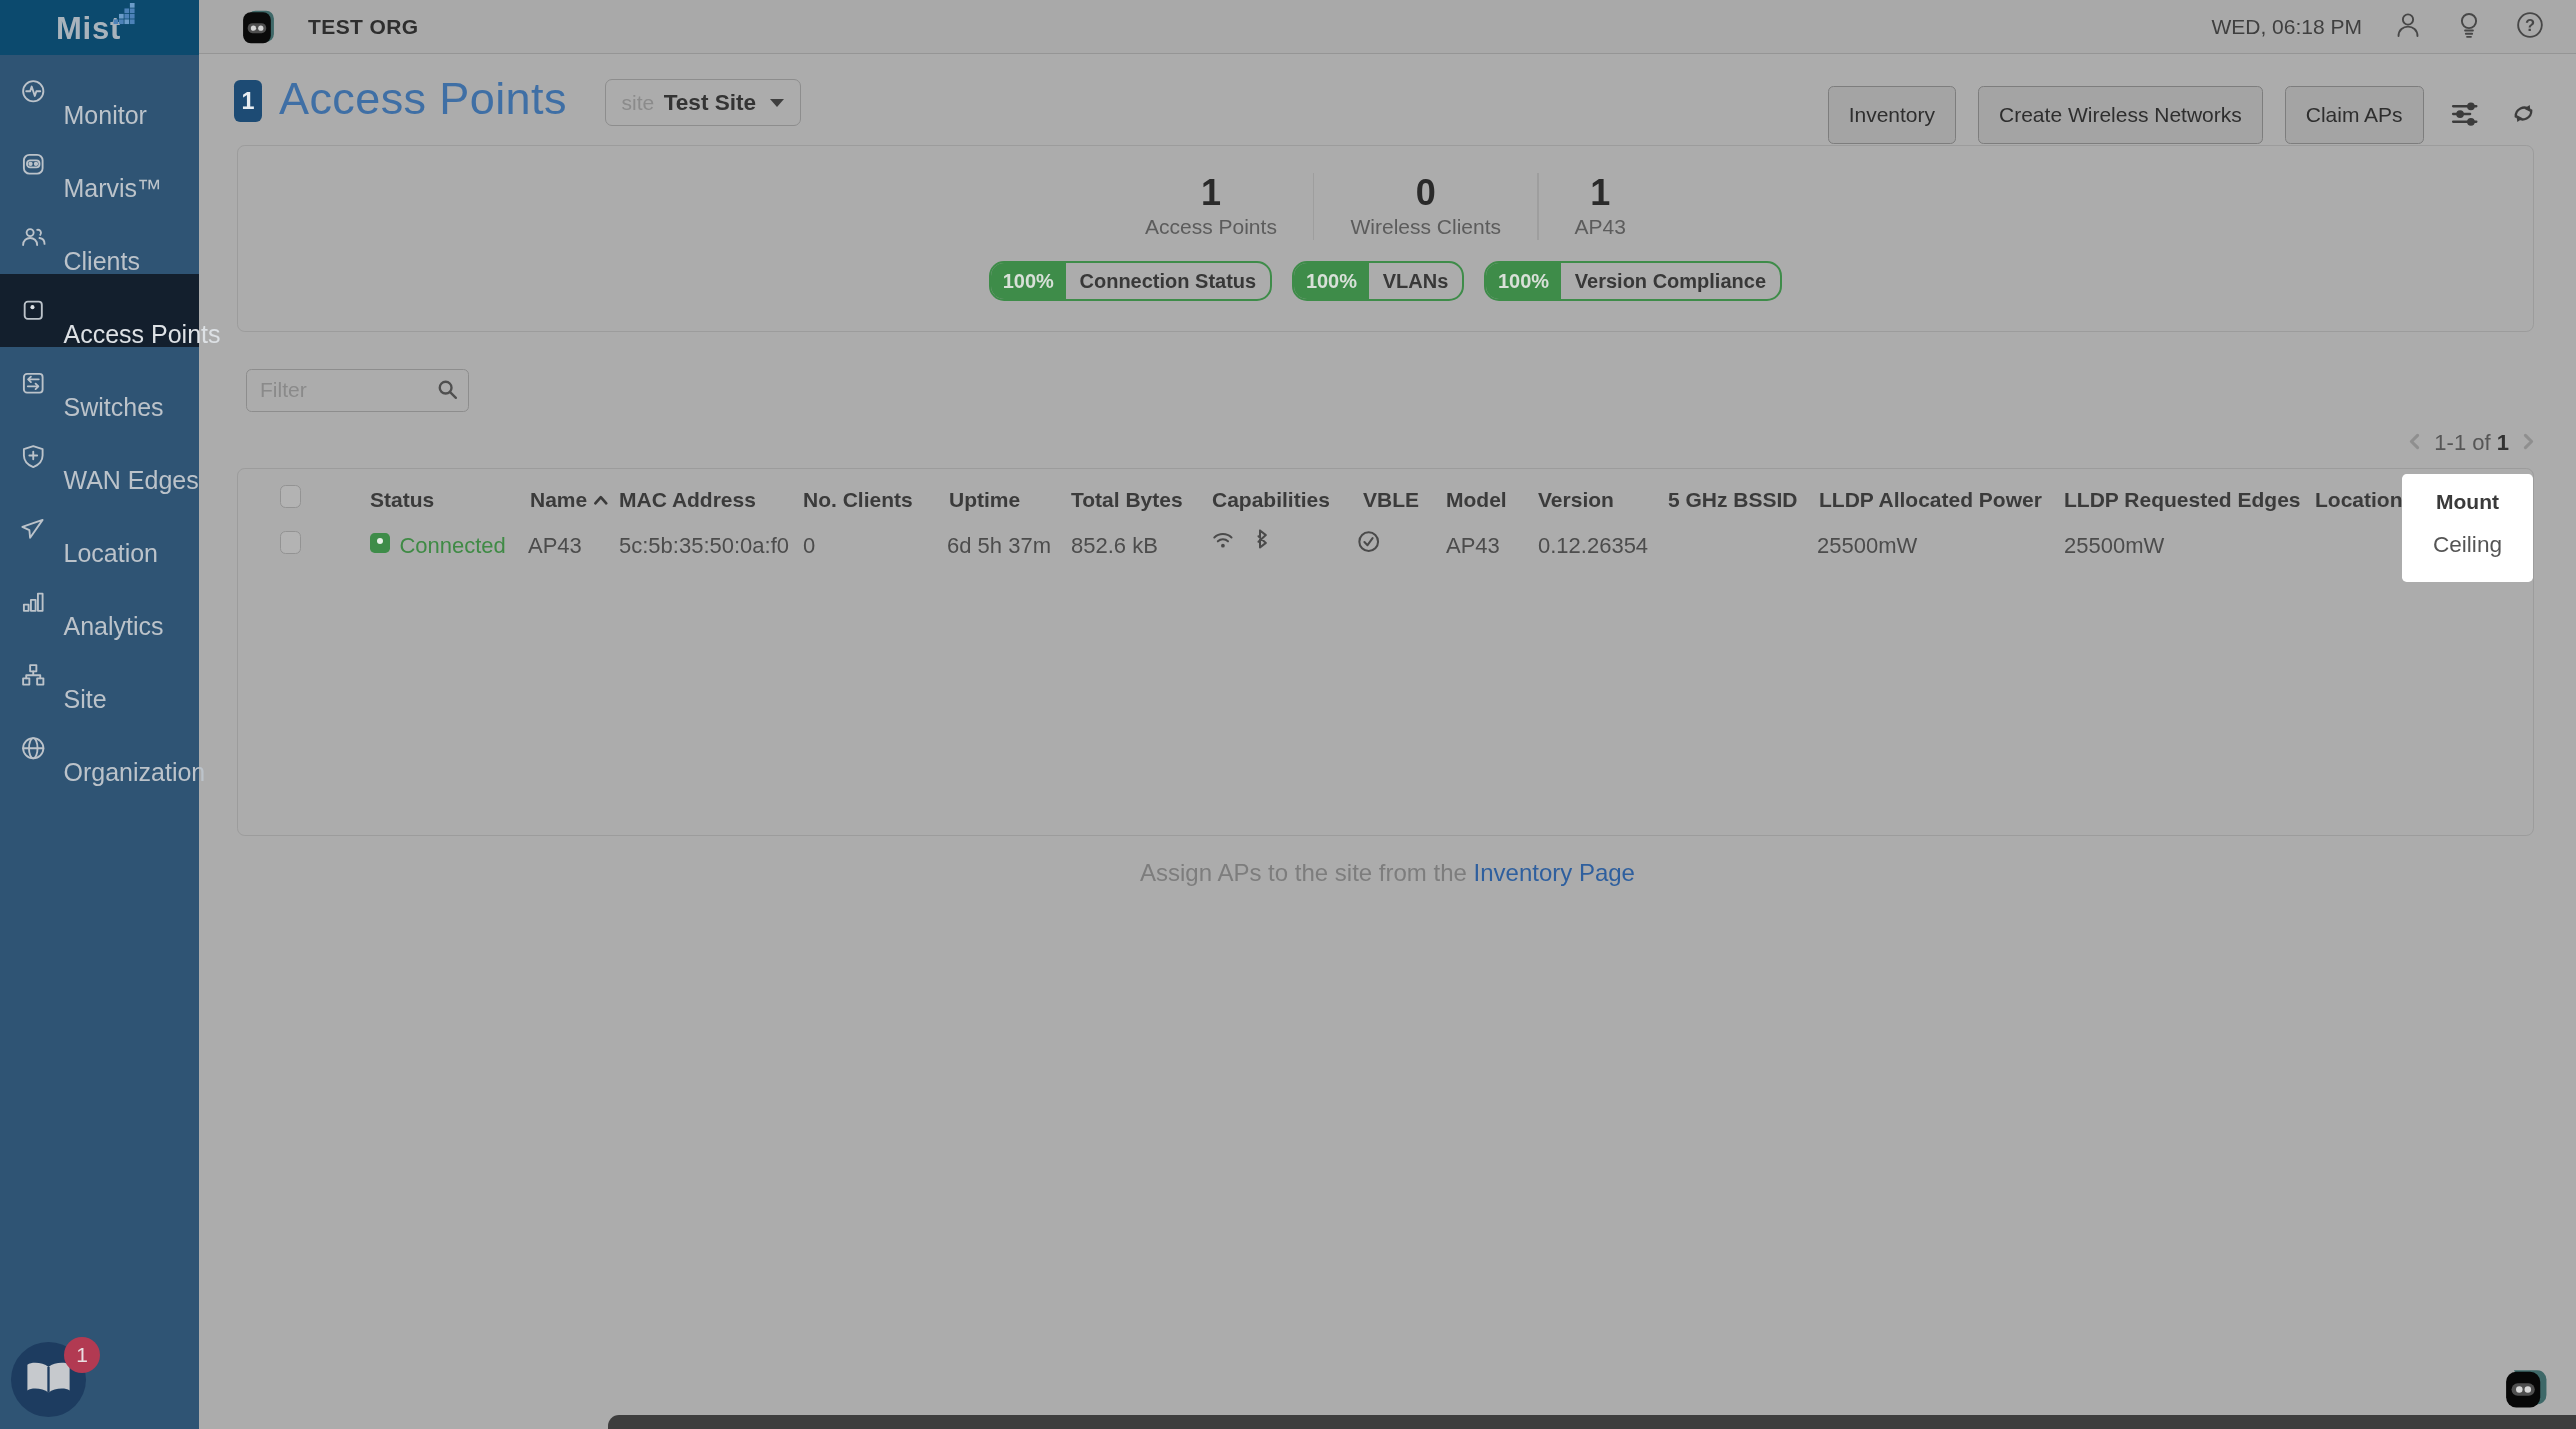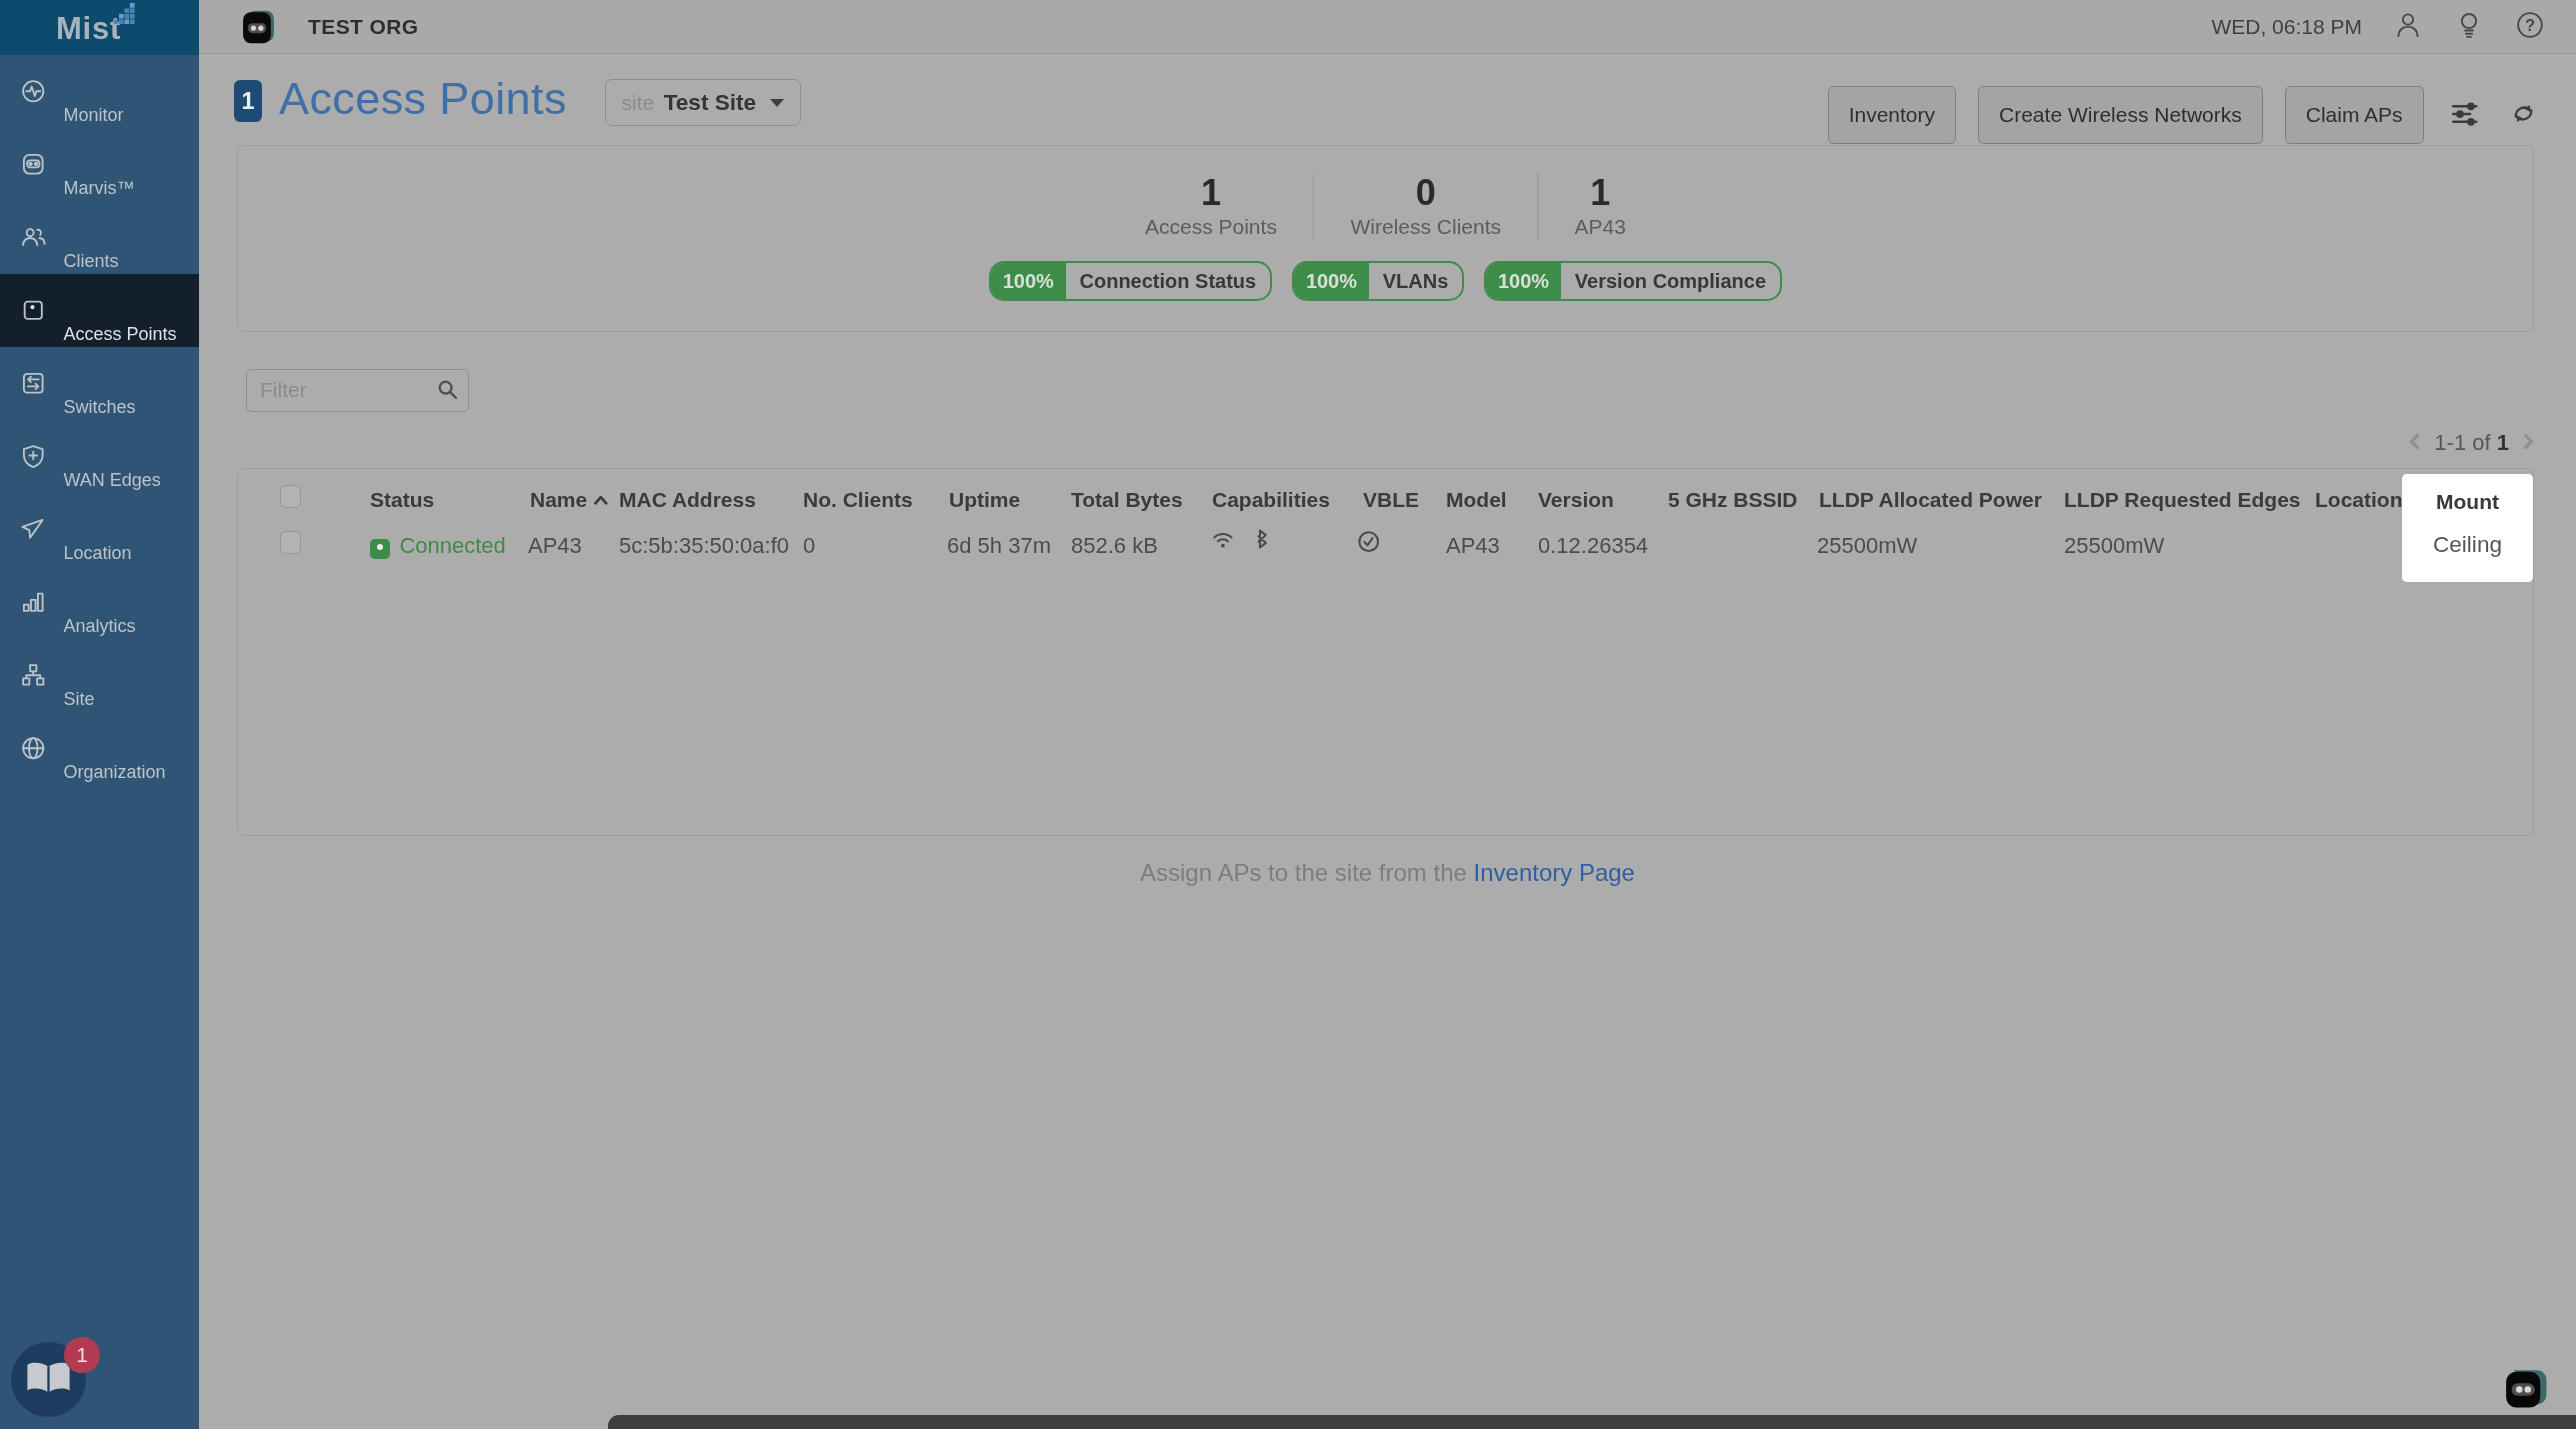--- a/index.html
+++ b/index.html
@@ -7,21 +7,21 @@
          font-family:"Liberation Sans","DejaVu Sans",sans-serif;color:#3c3c3c;}
   .abs{position:absolute;}
 
   
   .sidebar{position:absolute;left:0;top:0;width:199px;height:1429px;background:#2f5474;}
   .logo-strip{position:relative;height:55px;background:#0c4a6e;}
   .logo-text{position:absolute;left:56px;top:11px;font-size:31px;font-weight:bold;color:#a9b3bc;letter-spacing:0.8px;}
   .logo-dots{position:absolute;left:108px;top:3.1px;}
   .nav{position:absolute;top:55px;left:0;width:199px;}
   .nav-item{display:flex;align-items:center;height:73px;padding-left:20px;gap:17px;cursor:pointer;}
-  .nav-item .lbl{font-size:18px;color:#bcc3ca;white-space:nowrap;margin-top:48px;}
+  .nav-item .lbl{font-size:25px;color:#bcc3ca;white-space:nowrap;margin-top:48px;}
   .nav-item.sel{background:#131f2d;}
   .nav-item.sel .lbl{color:#dde1e5;}
   .nav-icon{width:26.5px;height:26.5px;flex:0 0 26.5px;}
   .nav-icon svg{stroke:#bcc3ca;fill:none;stroke-width:2.4;stroke-linecap:round;stroke-linejoin:round;}
 
   
   .topbar{position:absolute;left:199px;right:0;top:0;height:53px;background:#a9a9a9;border-bottom:1.6px solid #959595;}
   .org-name{position:absolute;left:109px;top:0;height:53px;display:flex;align-items:center;
             font-size:21px;font-weight:bold;color:#2e2e2e;letter-spacing:0.4px;}
   .topbar-right{position:absolute;right:31px;top:0;height:53px;display:flex;align-items:center;gap:31px;}
@@ -67,21 +67,21 @@
   .pager b{color:#323232;}
   .pg-ch svg{stroke:#8f8f8f;fill:none;stroke-width:4;stroke-linecap:round;stroke-linejoin:round;}
 
   
   .table-panel{position:absolute;left:237px;top:468px;width:2295px;height:366px;border:1.6px solid #9c9c9c;border-radius:7.8px;}
   .th{position:absolute;top:18.7px;font-size:21px;font-weight:bold;color:#3b3b3b;white-space:nowrap;}
   .td{position:absolute;top:64px;font-size:22px;color:#4c4c4c;white-space:nowrap;}
   .checkbox{width:18.7px;height:21px;border:1.6px solid #939393;border-radius:5.5px;background:#b3b3b3;cursor:pointer;}
   .cb-h{position:absolute;left:42px;top:15.6px;}
   .cb-r{position:absolute;left:42px;top:62px;}
-  .status-cell{display:flex;align-items:flex-end;gap:9.4px;color:#3f8a45;}
+  .status-cell{display:flex;align-items:flex-start;gap:9.4px;color:#3f8a45;}
   .ap-chip{position:relative;width:20px;height:20px;background:#3e8c49;border-radius:4.7px;display:inline-block;}
   .ap-chip i{position:absolute;left:7px;top:4.7px;width:6.2px;height:6.2px;border-radius:50%;background:#e7efe7;}
   .cell-ic svg{stroke:#4a4a4a;fill:none;stroke-width:2.6;stroke-linecap:round;stroke-linejoin:round;}
   .sort-ic{margin-left:6.2px;}
   .sort-ic svg{stroke:#3b3b3b;fill:none;stroke-width:3.4;stroke-linecap:round;stroke-linejoin:round;}
 
   
   .hl-box{position:absolute;left:2402px;top:474px;width:131px;height:108px;background:#ffffff;border-radius:4.7px;z-index:6;text-align:center;}
   .hl-box .h{margin-top:15.6px;font-size:21px;font-weight:bold;color:#3a3a3a;}
   .hl-box .c{margin-top:18.7px;font-size:22.6px;color:#555555;}

